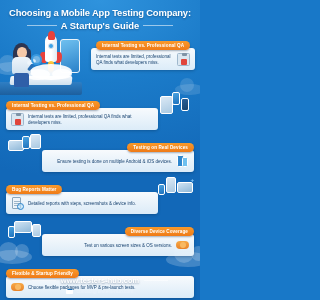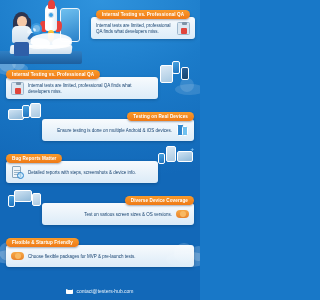--- a/index.html
+++ b/index.html
@@ -247,20 +247,28 @@
 </head>
 <body>
 
 <div class="poster">
 
   <div class="cloud c1"></div>
   <div class="cloud c2"></div>
   <div class="cloud c3"></div>
   <div class="cloud c4"></div>
 
+  <div class="header">
+    <div class="title-l1">Choosing a Mobile App Testing Company:</div>
+    <div class="title-l2row">
+      <div class="rule"></div>
+      <div class="title-l2">A Startup's Guide</div>
+      <div class="rule"></div>
+    </div>
+  </div>
 
   <div class="hero">
     <div class="hero-art">
       <div class="ground"></div>
       <div class="hero-phone"></div>
       <div class="desk"></div>
 
       <div class="rocket">
         <div class="fin fin-l"></div>
         <div class="fin fin-r"></div>
@@ -384,19 +392,24 @@
         <div class="ic">
           <div class="ic-hand"></div>
         </div>
         <p>Choose flexible packages for MVP &amp; pre-launch tests.</p>
       </div>
     </div>
 
   </div>
 
   <div class="footer">
+    <div class="url-row">
+      <div class="url-rule"></div>
+      <div class="url">www.testers-hub.com</div>
+      <div class="url-rule"></div>
+    </div>
     <div class="mail-row">
       <div class="mail-ico"></div>
       <div class="mail">contact@testers-hub.com</div>
     </div>
   </div>
 
 </div>
 
 </body></html>

